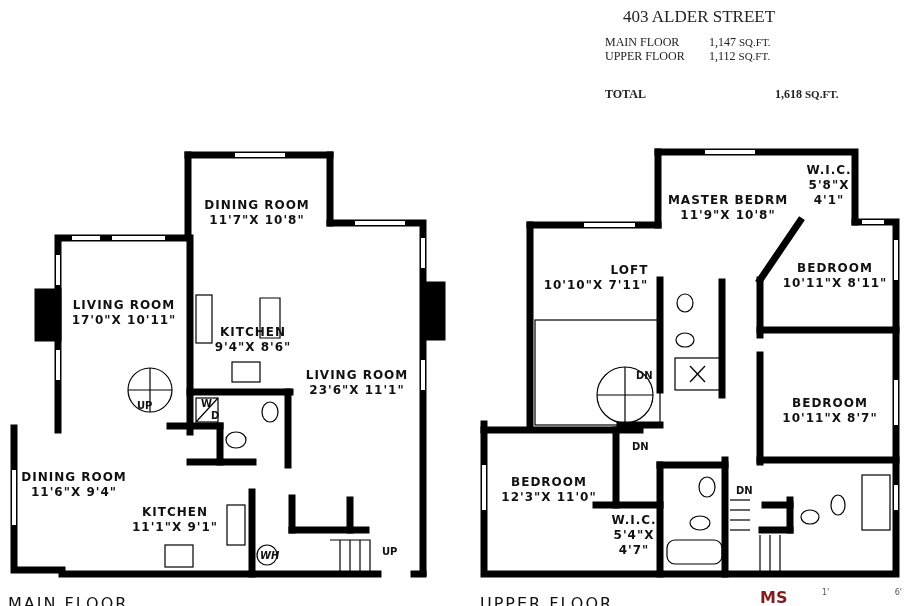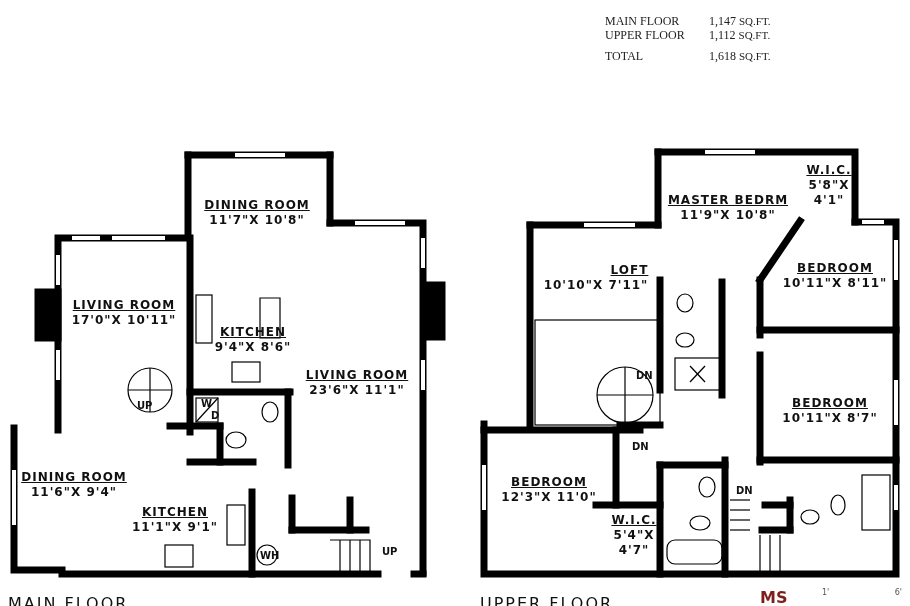--- a/index.html
+++ b/index.html
@@ -3,35 +3,36 @@
 <meta charset="utf-8">
 <style>
   html, body { margin:0; padding:0; background:#ffffff; }
   body { width:910px; height:606px; position:relative; overflow:hidden; font-family:"DejaVu Sans", sans-serif; color:#111; }
   .header { position:absolute; left:595px; top:6px; width:300px; font-family:"Liberation Serif", serif; }
   .addr { text-align:left; padding-left:28px; font-size:17px; line-height:21px; color:#222; }
   .area-table { margin-top:8px; font-size:12px; line-height:14px; color:#222; }
   .area-row { display:flex; }
   .area-row .lbl { width:104px; padding-left:10px; }
   .area-row .val { width:120px; }
-  .area-row.total { margin-top:7px; font-weight:normal; }
+  .area-row.total { margin-top:24px; font-weight:bold;justify-content:space-between; }
   .sqft { font-size:11px; }
   svg.plan { position:absolute; left:0; top:0; }
   .room-label { position:absolute; font-size:12px; font-weight:bold; text-align:center; letter-spacing:1px; line-height:15px; white-space:nowrap; transform:translateX(-50%); }
-  .room-label .name { text-decoration:underline; display:block; }
+  .room-label .name { display:block; }
   .room-label .dim { display:block; }
   .small-label { position:absolute; font-size:10px; font-weight:bold; }
   .floor-title { position:absolute; font-size:16px; letter-spacing:2px; top:594px; }
   .logo { position:absolute; left:760px; top:588px; font-size:16px; font-weight:bold; color:#7f1d1d; }
   .scale { position:absolute; left:822px; top:588px; font-size:8px; color:#555; width:80px; }
 </style>
 </head>
 <body>
 
 <div class="header">
+  <div class="addr">403 ALDER STREET</div>
   <div class="area-table">
     <div class="area-row">
       <span class="lbl">MAIN FLOOR</span>
       <span class="val"><span>1,147</span> <span class="sqft">SQ.FT.</span></span>
     </div>
     <div class="area-row">
       <span class="lbl">UPPER FLOOR</span>
       <span class="val"><span>1,112</span> <span class="sqft">SQ.FT.</span></span>
     </div>
     <div class="area-row total">
@@ -172,21 +173,21 @@
   <span class="dim">11'6"X 9'4"</span>
 </div>
 <div class="room-label" style="left:175px;top:505px;">
   <span class="name">KITCHEN</span>
   <span class="dim">11'1"X 9'1"</span>
 </div>
 <span class="small-label" style="left:137px;top:400px;">UP</span>
 <span class="small-label" style="left:382px;top:546px;">UP</span>
 <span class="small-label" style="left:201px;top:398px;">W</span>
 <span class="small-label" style="left:211px;top:410px;">D</span>
-<span class="small-label" style="left:260px;top:550px;">WH</span>
+<span class="small-label" style="left:260px;top:550px;font-style:italic;">WH</span>
 
 <div class="room-label" style="left:728px;top:193px;">
   <span class="name">MASTER BEDRM</span>
   <span class="dim">11'9"X 10'8"</span>
 </div>
 <div class="room-label" style="left:829px;top:163px;">
   <span class="name">W.I.C.</span>
   <span class="dim">5'8"X</span>
   <span class="dim">4'1"</span>
 </div>

